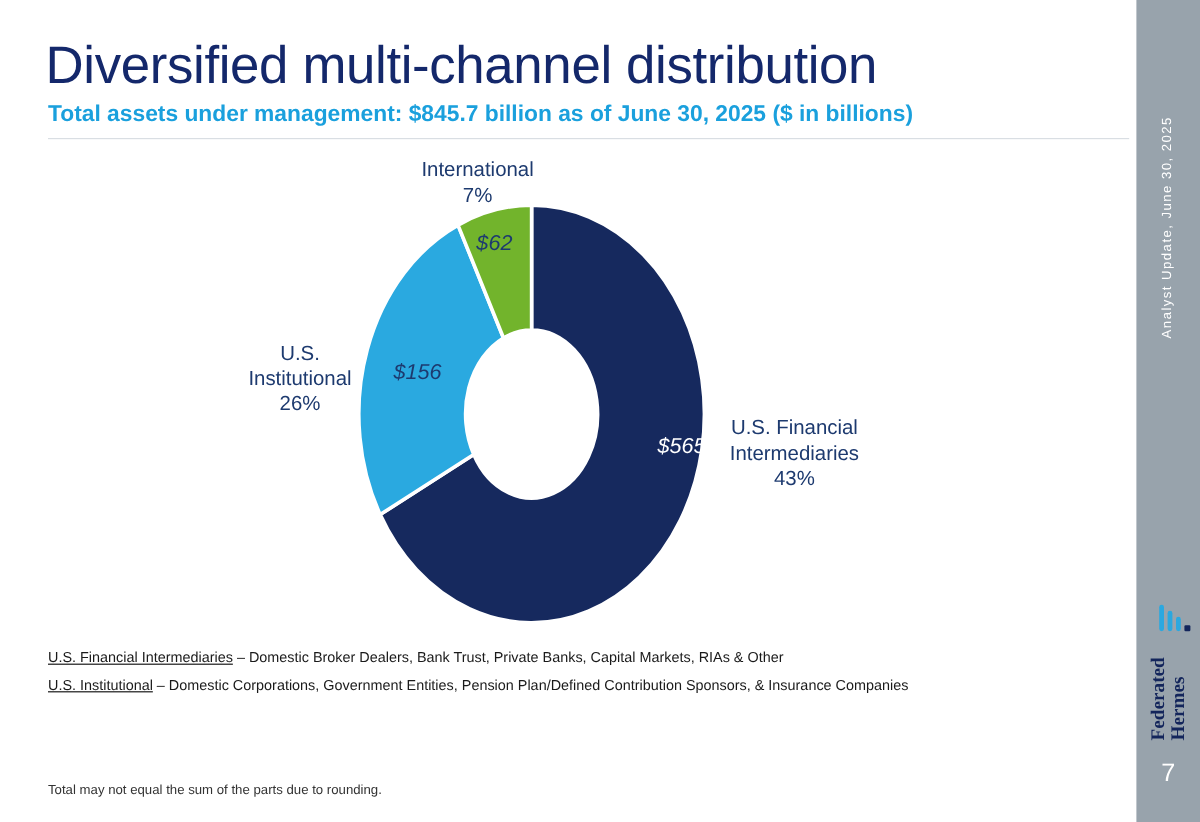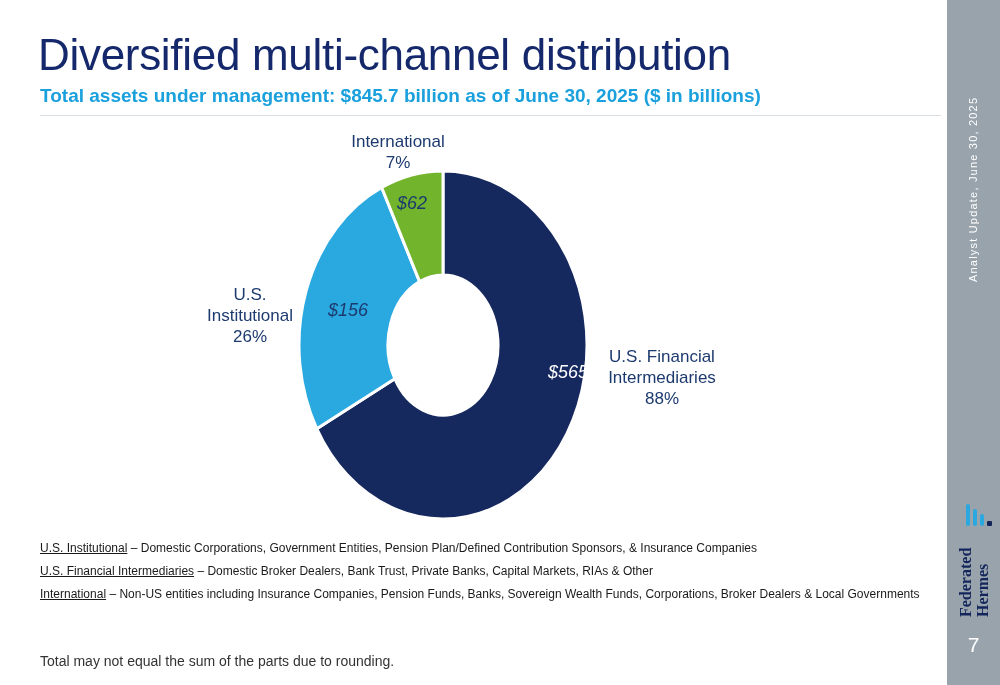--- a/index.html
+++ b/index.html
@@ -42,21 +42,21 @@
   .vlabel-2 { left:412px; top:203px; }
   
   .footnotes {
     position:absolute; left:40px; top:541px;
     font-size:12px; color:#1a1a1a; line-height:14px;
   }
   .fn-row { margin-bottom:9px; white-space:nowrap; }
   .fn-term { text-decoration:underline; }
   .rounding-note {
     position:absolute; left:40px; top:653px;
-    font-size:14px; color:#333333;
+    font-size:11px; color:#333333;
   }
   
   .sidebar {
     position:absolute; right:0; top:0; width:53px; height:685px;
     background:#98a3ac;
   }
   .v-label {
     position:absolute; left:967px; top:282px;
     transform:rotate(-90deg); transform-origin:0 0;
     font-size:11px; letter-spacing:1.2px; color:#ffffff; white-space:nowrap;
@@ -90,32 +90,31 @@
   <div class="title">Diversified multi-channel distribution</div>
   <div class="subtitle">Total assets under management: $845.7 billion as of June 30, 2025 ($ in billions)</div>
   <div class="divider"></div>
 
   <svg id="chart-svg" class="chart-svg" width="1000" height="685" viewBox="0 0 1000 685" xmlns="http://www.w3.org/2000/svg">
       <path d="M 443.00 171.00 A 144 174 0 1 1 316.81 428.83 L 394.80 378.72 A 55 70 0 1 0 443.00 275.00 Z" fill="#16295e" stroke="#ffffff" stroke-width="3" stroke-linejoin="round"></path>
       <path d="M 316.81 428.83 A 144 174 0 0 1 381.69 187.56 L 419.58 281.66 A 55 70 0 0 0 394.80 378.72 Z" fill="#2aa9e0" stroke="#ffffff" stroke-width="3" stroke-linejoin="round"></path>
       <path d="M 381.69 187.56 A 144 174 0 0 1 443.00 171.00 L 443.00 275.00 A 55 70 0 0 0 419.58 281.66 Z" fill="#72b42c" stroke="#ffffff" stroke-width="3" stroke-linejoin="round"></path>
     </svg>
   <div id="chart-labels">
-      <div class="callout callout-0"><span>U.S. Financial Intermediaries</span><span class="pct">88%</span></div>
+      <div class="callout callout-0"><span>U.S. Financial Intermediaries</span><span class="pct">43%</span></div>
       <div class="vlabel vlabel-0" style="color: rgb(255, 255, 255);">$565</div>
       <div class="callout callout-1"><span>U.S. Institutional</span><span class="pct">26%</span></div>
       <div class="vlabel vlabel-1" style="color: rgb(29, 58, 111);">$156</div>
       <div class="callout callout-2"><span>International</span><span class="pct">7%</span></div>
       <div class="vlabel vlabel-2" style="color: rgb(29, 58, 111);">$62</div>
     </div>
 
   <div class="footnotes" id="footnotes">
+      <div class="fn-row"><span class="fn-term">U.S. Financial Intermediaries</span><span> – Domestic Broker Dealers, Bank Trust, Private Banks, Capital Markets, RIAs &amp; Other</span></div>
       <div class="fn-row"><span class="fn-term">U.S. Institutional</span><span> – Domestic Corporations, Government Entities, Pension Plan/Defined Contribution Sponsors, &amp; Insurance Companies</span></div>
-      <div class="fn-row"><span class="fn-term">U.S. Financial Intermediaries</span><span> – Domestic Broker Dealers, Bank Trust, Private Banks, Capital Markets, RIAs &amp; Other</span></div>
-      <div class="fn-row"><span class="fn-term">International</span><span> – Non-US entities including Insurance Companies, Pension Funds, Banks, Sovereign Wealth Funds, Corporations, Broker Dealers &amp; Local Governments</span></div>
     </div>
   <div class="rounding-note">Total may not equal the sum of the parts due to rounding.</div>
 
   <div class="sidebar"></div>
   <div class="v-label">Analyst Update, June 30, 2025</div>
 
   <div class="logo-icon">
     <div class="logo-bar b1"></div>
     <div class="logo-bar b2"></div>
     <div class="logo-bar b3"></div>

